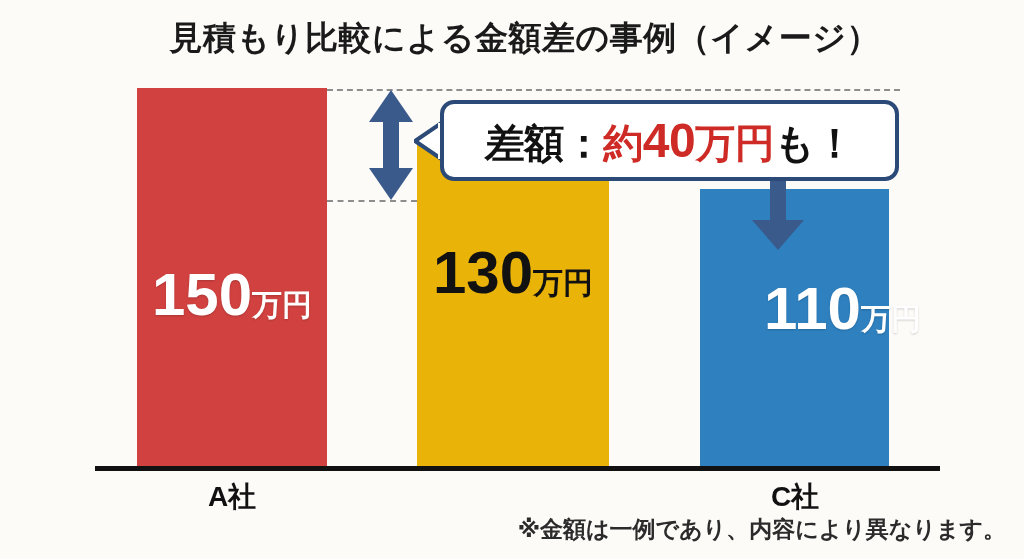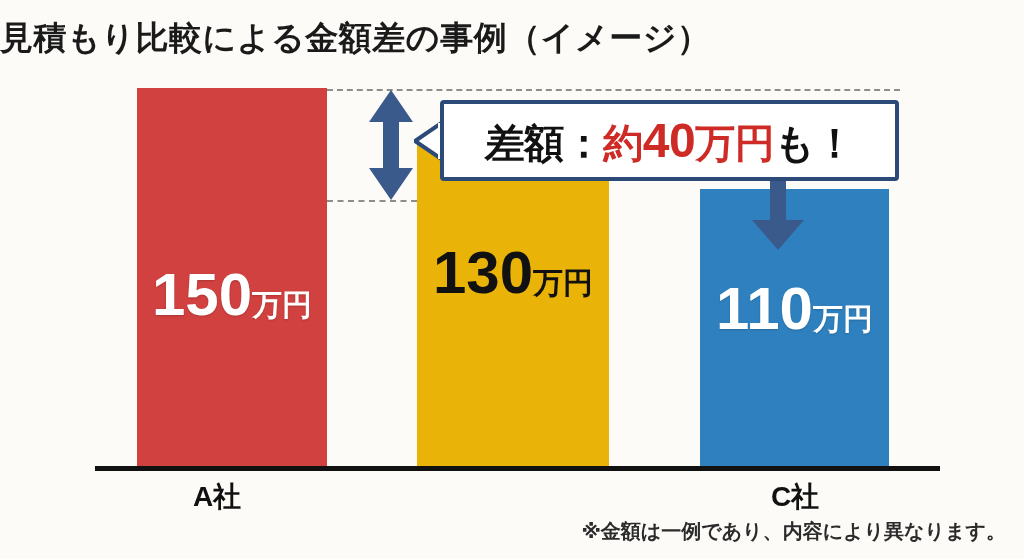--- a/index.html
+++ b/index.html
@@ -17,21 +17,21 @@
     font-family: "Liberation Sans", "DejaVu Sans", sans-serif;
     -webkit-font-smoothing: antialiased;
   }
 
   
   #chart-title {
     position: absolute;
     left: 0;
     top: 16px;
     width: 880px;
-    text-align: left;
+    text-align: right;
     font-size: 33px;
     font-weight: bold;
     color: #1a1a1a;
     letter-spacing: 0.5px;
     white-space: nowrap;
   }
 
   
   #plot-area {
     position: absolute;
@@ -110,21 +110,21 @@
   .axis-label {
     position: absolute;
     top: 478px;
     width: 200px;
     text-align: center;
     font-size: 28px;
     font-weight: bold;
     color: #111111;
     white-space: nowrap;
   }
-  #axis-label-a { left: 117px; }
+  #axis-label-a { left: 132px; }
   #axis-label-b { left: 413px; }
   #axis-label-c { left: 695px; }
 
   
   .guide {
     position: absolute;
     height: 0;
     border-top: 2px dashed #8d8d8d;
   }
   #guide-top {
@@ -159,21 +159,21 @@
   
   #callout {
     position: absolute;
     left: 440px;
     top: 100px;
     width: 459px;
     height: 81px;
     box-sizing: border-box;
     background: #ffffff;
     border: 4px solid #2c4a78;
-    border-radius: 4px;
+    border-radius: 14px;
     display: flex;
     align-items: center;
     justify-content: center;
   }
   #callout-tail {
     position: absolute;
     left: 414px;
     top: 120px;
     width: 30px;
     height: 42px;
@@ -191,21 +191,21 @@
   }
   #callout-text .emph-big {
     font-size: 48px;
   }
 
   
   #footnote {
     position: absolute;
     right: 18px;
     bottom: 14px;
-    font-size: 20px;
+    font-size: 23px;
     font-weight: bold;
     color: #2b2b2b;
     white-space: nowrap;
   }
 </style>
 </head>
 <body>
 
 <div id="stage" style="background: rgb(252, 251, 248);">
 
@@ -219,21 +219,21 @@
       </div>
     </div>
 
     <div class="bar" id="bar-b" style="height: 328px; top: 138px; background: #eab308;">
       <div class="bar-value" id="value-b" style="color: rgb(17, 17, 17);">
         <span class="num">130</span><span class="unit">万円</span>
       </div>
     </div>
 
     <div class="bar" id="bar-c" style="height: 277px; top: 189px; background: rgb(46, 128, 191);">
-      <div class="bar-value" id="value-c" style="color: rgb(255, 255, 255);">
+      <div class="bar-value" id="value-c" style="color: rgb(255, 255, 255); padding-left: 48px;">
         <span class="num">110</span><span class="unit">万円</span>
       </div>
     </div>
 
     <div class="guide" id="guide-top" style="border-top-color: rgb(141, 141, 141);"></div>
     <div class="guide" id="guide-mid" style="border-top-color: rgb(141, 141, 141);"></div>
 
     <svg id="diff-arrow" viewBox="0 0 56 114">
       <polygon points="28,2 50,34 36,34 36,80 50,80 28,112 6,80 20,80 20,34 6,34" fill="#3a5a8c"></polygon>
     </svg>

